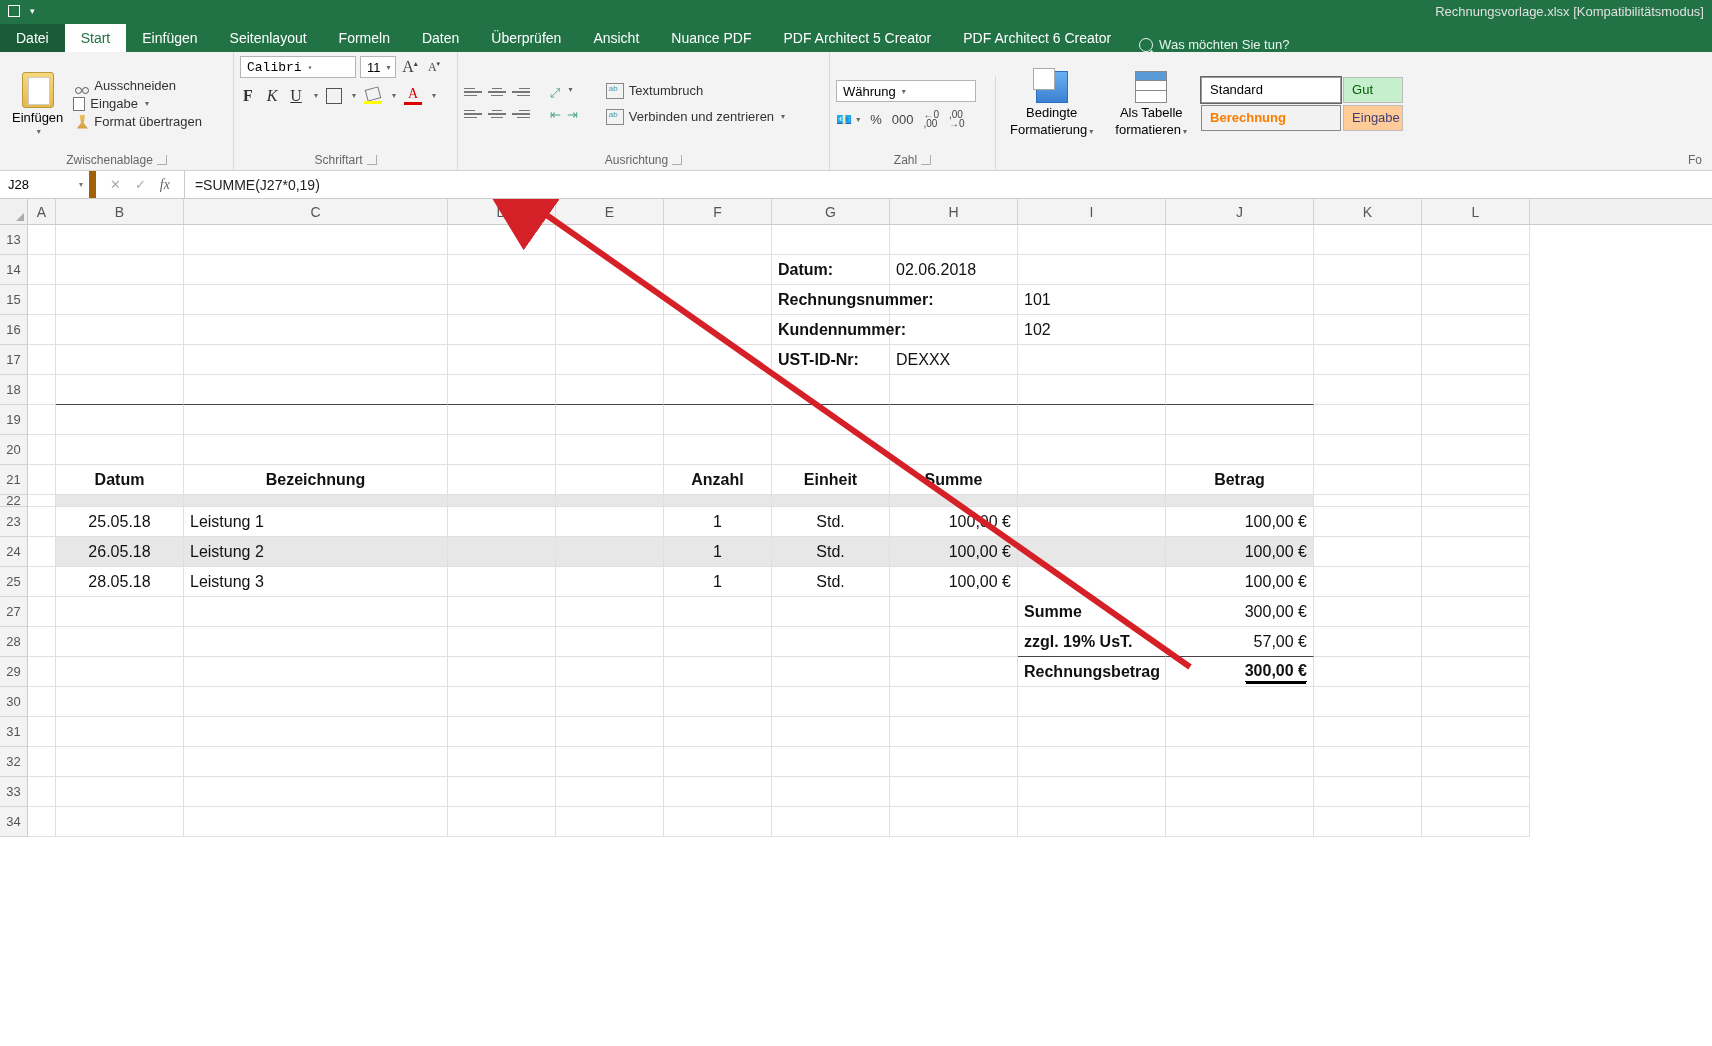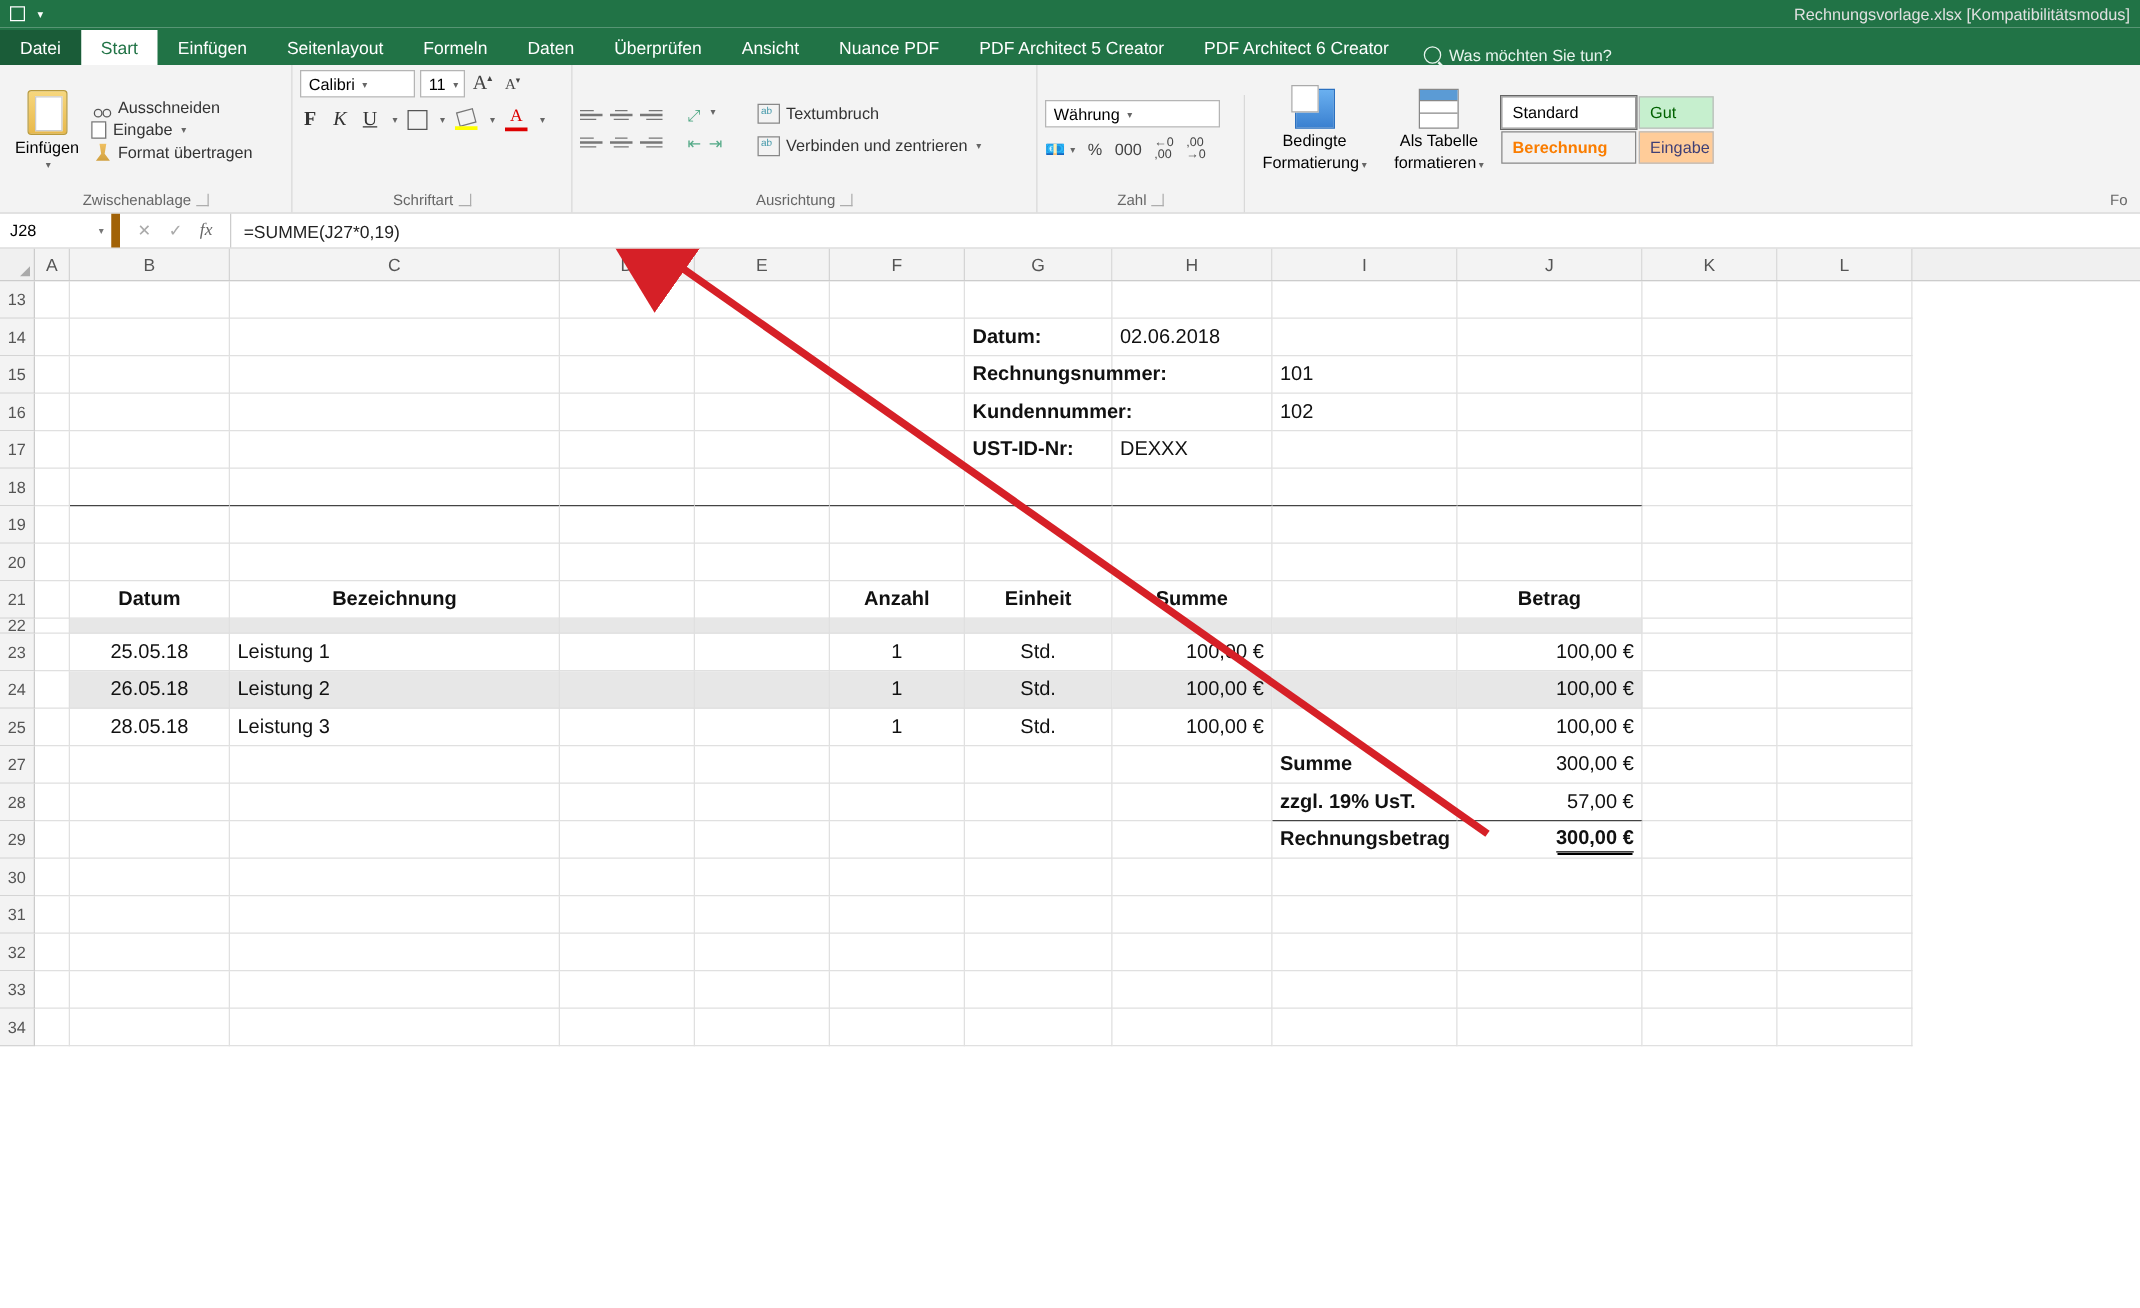--- a/index.html
+++ b/index.html
@@ -10,21 +10,21 @@
 .qat { display: flex; gap: 10px; align-items: center; }
 .qat .box { width: 12px; height: 12px; border: 1px solid #fff; }
 .qat .down { font-size: 9px; }
 .titletxt { color: #e0e0e0; font-size: 13px; }
 
 
 .tabbar { height: 30px; background: #217346; display: flex; align-items: flex-end; color: #fff; }
 .ftab { padding: 6px 16px 6px 16px; cursor: pointer; font-size: 14px; }
 .ftab.active { background: #fff; color: #217346; }
 .ftab.file { background: #1a5c38; }
-.tellme { margin-left: 12px; display: flex; align-items: flex-start; gap: 6px; color: #e8f5ee; }
+.tellme { margin-left: 12px; display: flex; align-items: flex-end; gap: 6px; color: #e8f5ee; }
 .tellme .mag { width: 14px; height: 14px; border: 1.5px solid #e8f5ee; border-radius: 50%; position: relative; }
 .tellme .mag::after { content: ""; position: absolute; width: 6px; height: 1.5px; background: #e8f5ee; bottom: -2px; right: -4px; transform: rotate(45deg); }
 
 
 .ribbon { height: 119px; background: #f3f3f3; border-bottom: 1px solid #d0d0d0; display: flex; }
 .rgroup { border-right: 1px solid #d9d9d9; display: flex; flex-direction: column; justify-content: space-between; padding: 4px 6px 0 6px; }
 .rlabel { text-align: center; color: #666; font-size: 12px; padding: 2px 0 3px 0; display: flex; justify-content: center; align-items: center; gap: 4px; }
 .rlabel .dl { width: 10px; height: 10px; border: 1px solid #adadad; border-top: none; border-left: none; position: relative; }
 .rbody { flex: 1; display: flex; align-items: center; gap: 6px; }
 
@@ -37,21 +37,21 @@
 .scissors { position: relative; }
 .scissors::before,.scissors::after{content:"";position:absolute;width:5px;height:5px;border:1.2px solid #555;border-radius:50%;}
 .scissors::before{left:0;top:8px;}.scissors::after{left:7px;top:8px;}
 .copy-i { border: 1px solid #777; width: 10px; height: 12px; position: relative; top:1px; }
 .copy-i::after{content:"";position:absolute;width:10px;height:12px;border:1px solid #777;background:#fff;left:-3px;top:-3px;}
 .brush { width: 14px; height: 14px; background: linear-gradient(#f0c060,#d0a040); clip-path: polygon(30% 0,70% 0,60% 60%,90% 100%,10% 100%,40% 60%); }
 
 .font-top { display: flex; gap: 4px; align-items: center; }
 .combo { background: #fff; border: 1px solid #b5b5b5; height: 22px; display: flex; align-items: center; padding: 0 4px 0 6px; font-size: 13px; }
 .combo .tri { font-size: 8px; color: #666; margin-left: 6px; }
-.fontname { width: 92px; }
+.fontname { width: 116px; font-family: Liberation Mono, monospace; }
 .fontsize { width: 36px; }
 .inc,.dec { font-family: "Times New Roman"; color: #444; width: 20px; text-align: center; }
 .inc{font-size:16px;} .dec{font-size:12px;}
 .font-bot { display: flex; gap: 8px; align-items: center; margin-top: 8px; }
 .fb { font-family: "Times New Roman"; font-size: 16px; color: #333; width: 16px; text-align: center; }
 .bold{font-weight:bold;} .ital{font-style:italic;} .und{text-decoration:underline;}
 .bord { width: 16px; height: 16px; border: 1px solid #555; position: relative; }
 .fill-c { width: 18px; height: 16px; position: relative; }
 .fill-c::before{content:"";position:absolute;width:12px;height:10px;border:1px solid #777;transform:rotate(-15deg);top:0;left:2px;}
 .fill-c::after{content:"";position:absolute;bottom:0;left:0;width:18px;height:3px;background:#ffff00;}
@@ -75,21 +75,21 @@
 
 .styles-big { display:flex; flex-direction:column; align-items:center; gap:2px; font-size:13px; padding:0 8px; }
 .sb-icon { width: 32px; height: 32px; position:relative; }
 .cond-icon { background: linear-gradient(#6ab0f0,#3a80d0); border:1px solid #2a70c0; }
 .cond-icon::before{content:"";position:absolute;width:20px;height:20px;background:#fff;border:1px solid #aaa;left:-4px;top:-4px;}
 .tbl-icon { background: #fff; border: 1px solid #888; }
 .tbl-icon::before{content:"";position:absolute;width:100%;height:8px;background:#5b9bd5;top:0;}
 .tbl-icon::after{content:"";position:absolute;width:100%;height:1px;background:#888;top:18px;box-shadow:0 -10px 0 #888;}
 
 .sty-cells { display:flex; flex-direction:column; gap:2px; }
-.sty-cell { width: 108px; height: 26px; border: 1px solid #bbb; display:flex; align-items:center; padding:0 8px; font-size:13px; }
+.sty-cell { width: 140px; height: 26px; border: 1px solid #bbb; display:flex; align-items:center; padding:0 8px; font-size:13px; }
 .sc-standard { background:#fff; border-color:#999; box-shadow: 0 0 0 1px #666; }
 .sc-gut { background: #c6efce; color:#006100; }
 .sc-berech { background: #f2f2f2; color:#fa7d00; font-weight:bold; border-color:#888; }
 .sc-eingabe { background:#ffcc99; color:#3f3f76; }
 
 
 .fbar { height: 28px; border-bottom: 1px solid #ccc; display:flex; align-items:stretch; background:#fff; }
 .namebox { width: 96px; border-right: 7px solid #a16207; display:flex; align-items:center; padding:0 6px 0 8px; justify-content:space-between; font-size:13px;text-align:right; }
 .namebox .tri{font-size:8px;color:#777;}
 .fbtns { display:flex; align-items:center; gap: 14px; padding:0 14px; border-right:1px solid #ccc; color:#aaa; }

